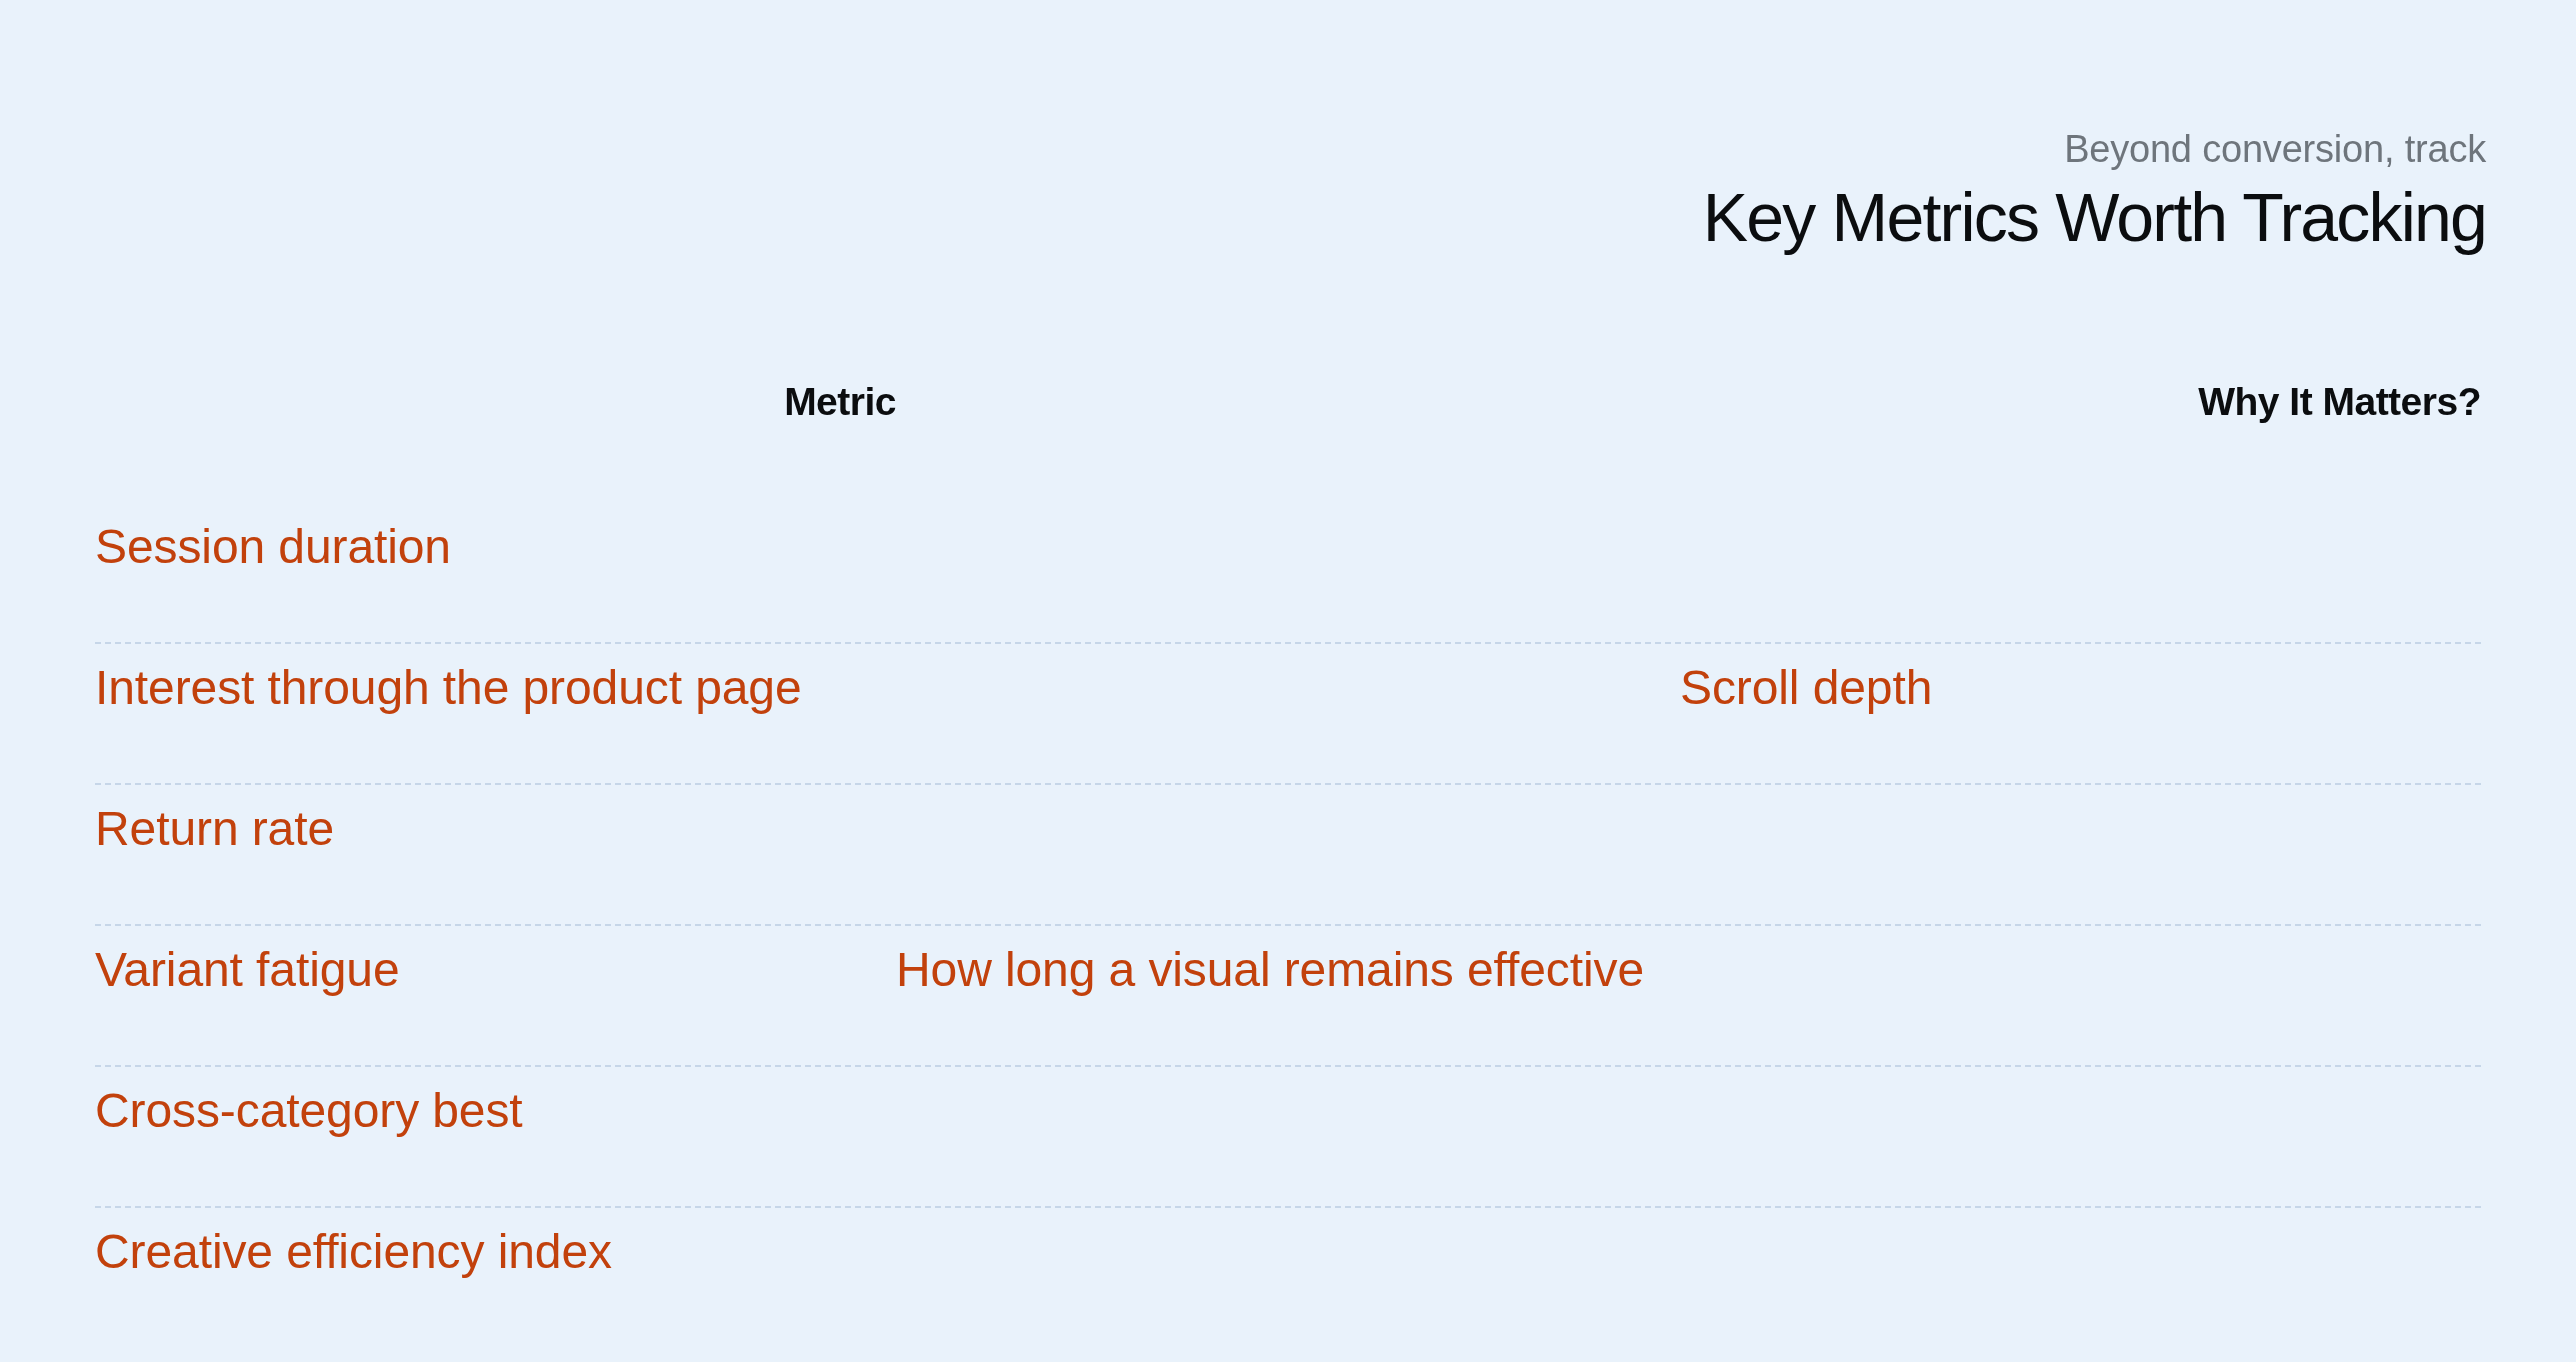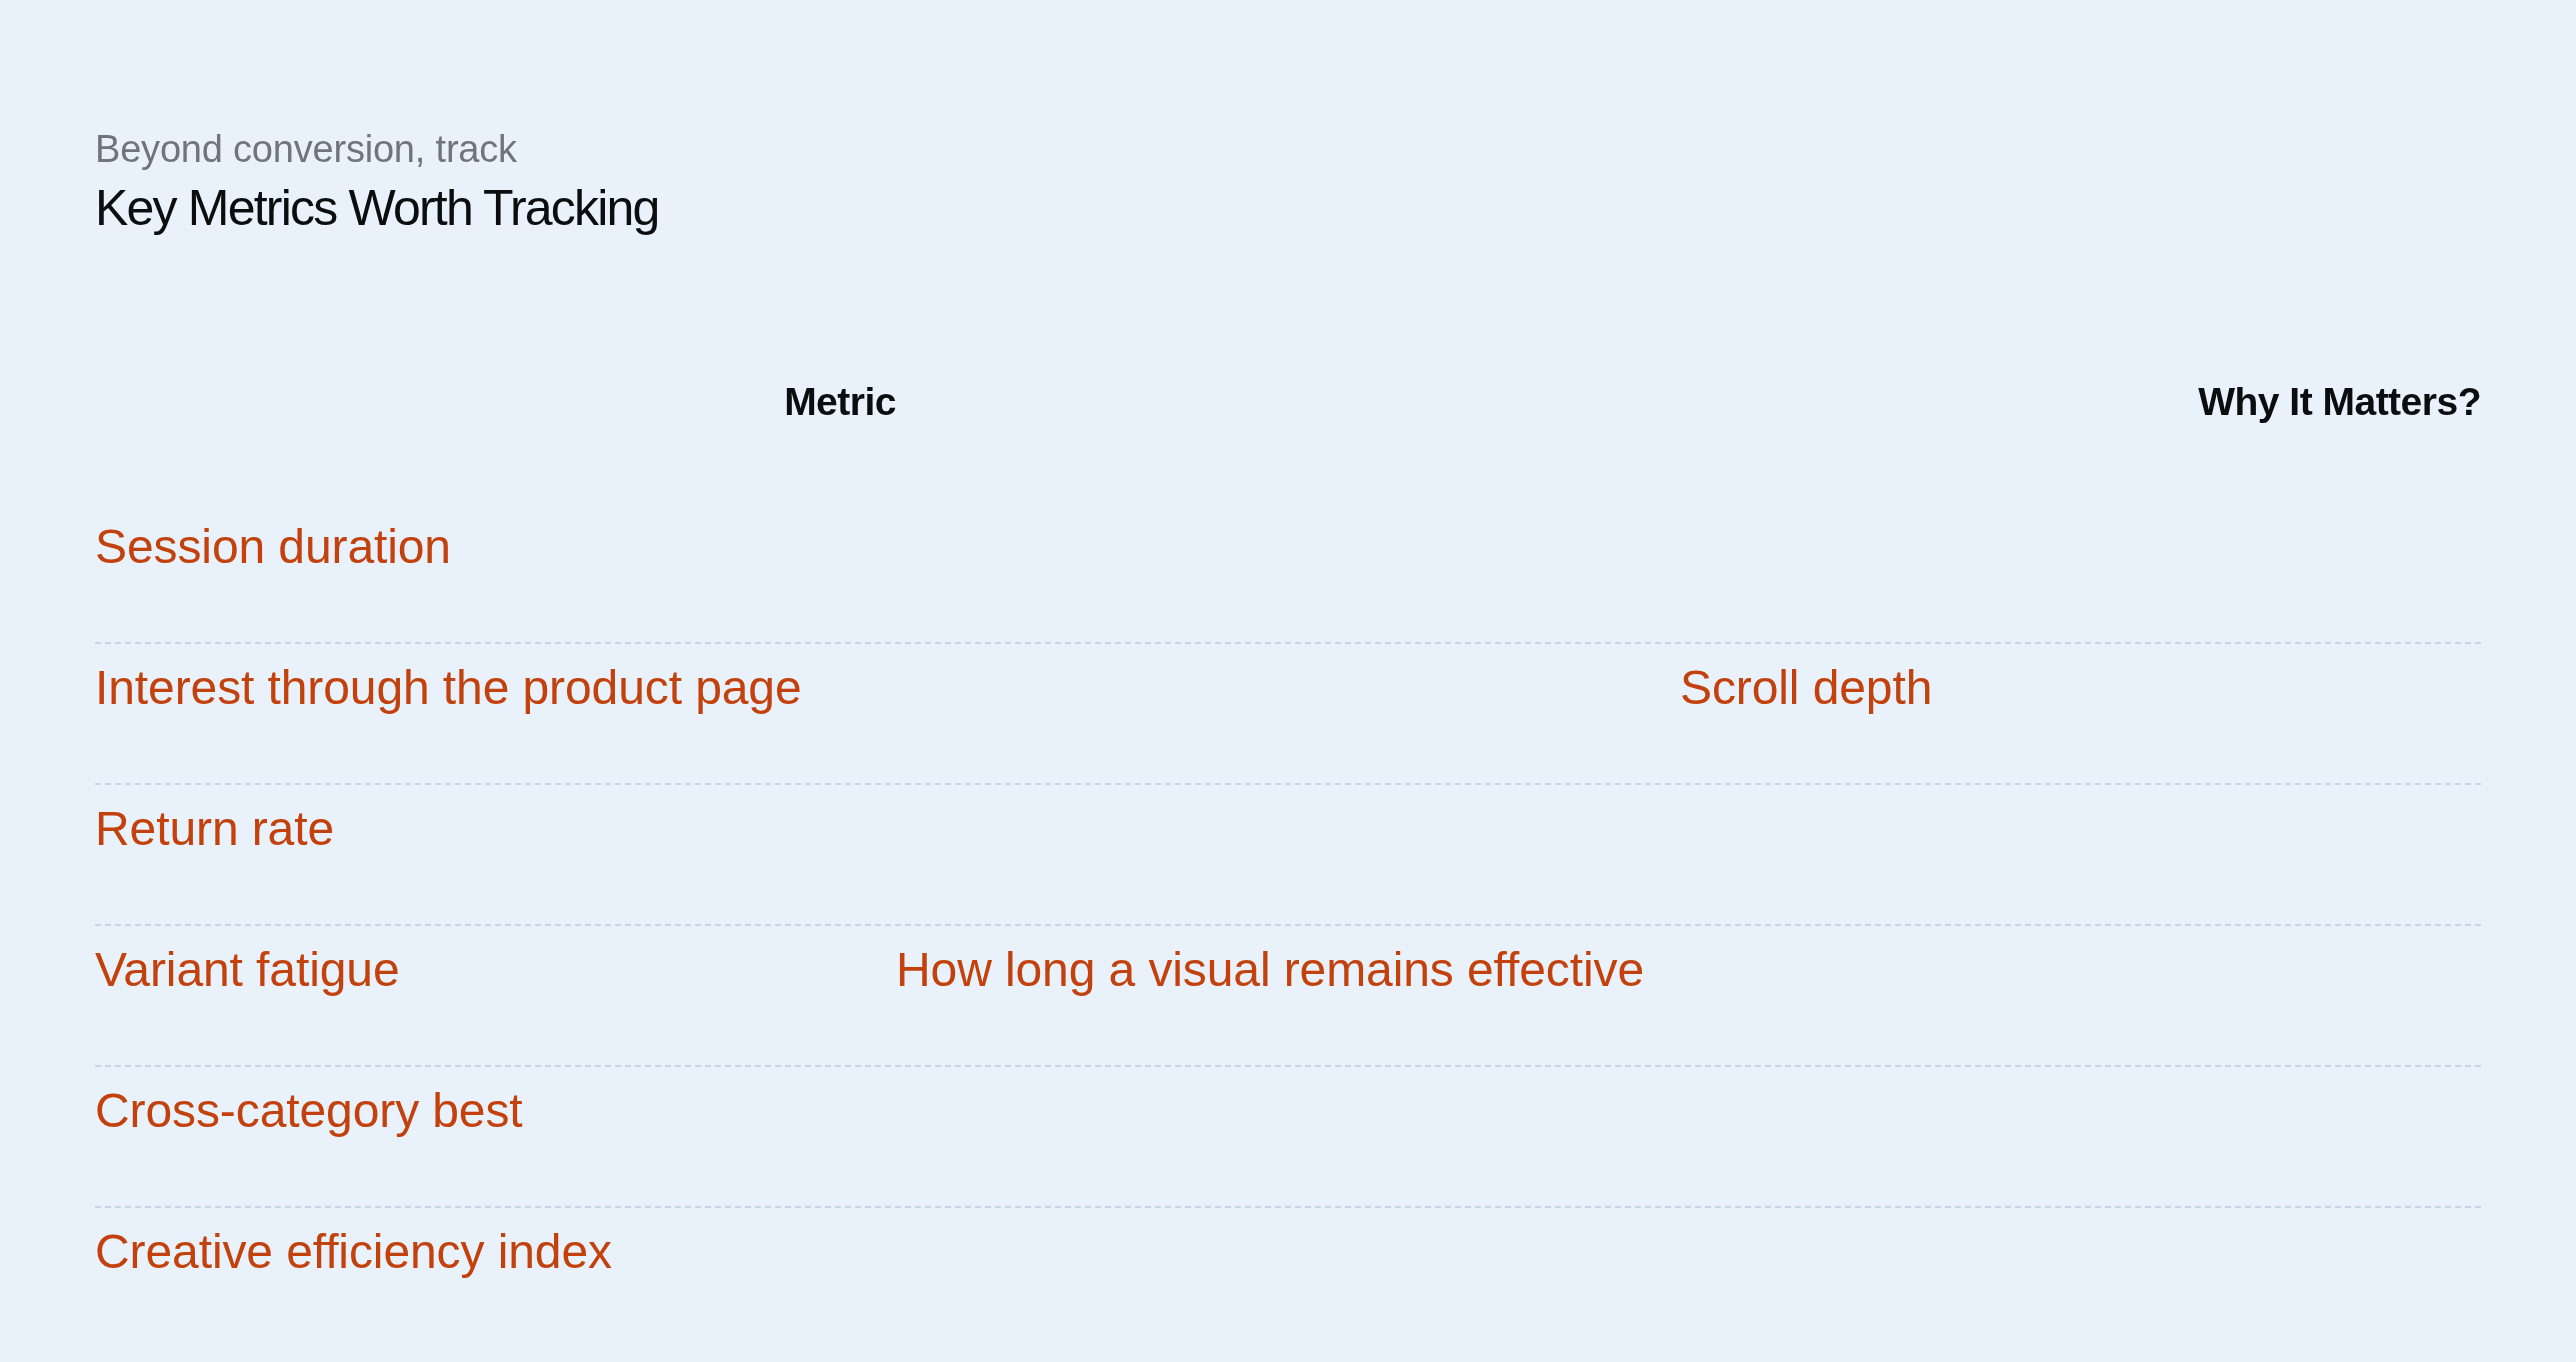--- a/index.html
+++ b/index.html
@@ -22,34 +22,35 @@
     height: 1363px;
     background: #e9f2fb;
   }
 
   
   .header {
     position: absolute;
     left: 95px;
     top: 129px;
     width: 2391px;
+    text-align: right;
   }
 
   .eyebrow {
     font-size: 38px;
     line-height: 1.1;
     font-weight: 400;
     color: #6e757c;
     letter-spacing: -0.2px;
     white-space: nowrap;
   }
 
   .title {
     margin-top: 11.3px;
-    font-size: 50px;
+    font-size: 68px;
     line-height: 1.05;
     font-weight: 400;
     color: #0b0d0f;
     letter-spacing: -1.8px;
     white-space: nowrap;
   }
 
   
   .table {
     position: absolute;

